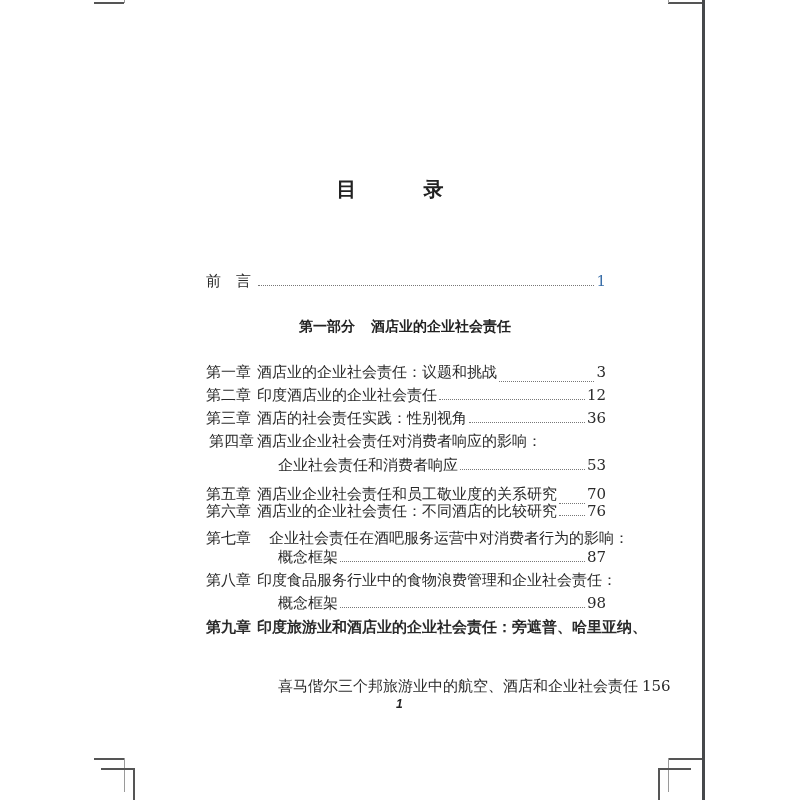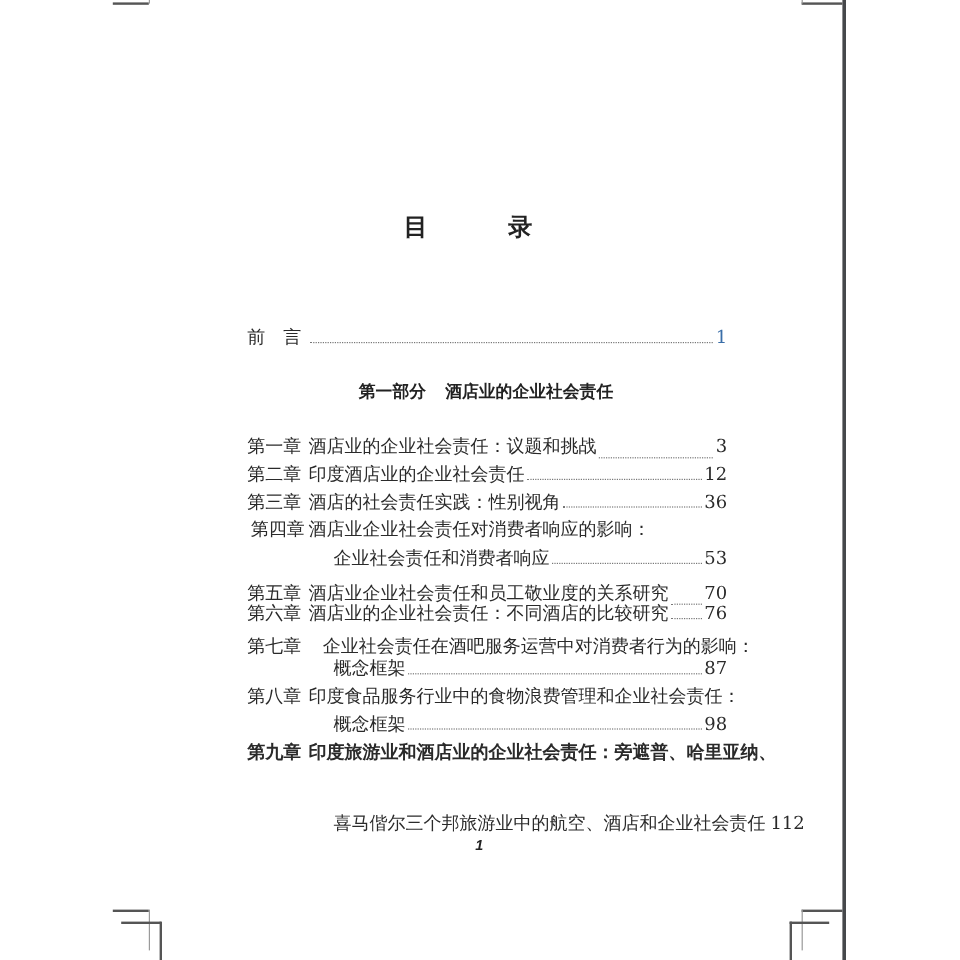--- a/index.html
+++ b/index.html
@@ -120,16 +120,16 @@
   <span class="page">98</span>
 </div>
 
 <div class="row notoc" style="top:617px;font-weight:bold;">
   <span class="label">第九章</span>
   <span class="text">印度旅游业和酒店业的企业社会责任：旁遮普、哈里亚纳、</span>
 </div>
 <div class="row sub" style="top:640px;margin-top:36px;">
   <span class="text">喜马偕尔三个邦旅游业中的航空、酒店和企业社会责任</span>
   <span class="dots"></span>
-  <span class="page">112</span>
+  <span class="page">156</span>
 </div>
 
 <div class="folio">1</div>
 
 </body></html>

